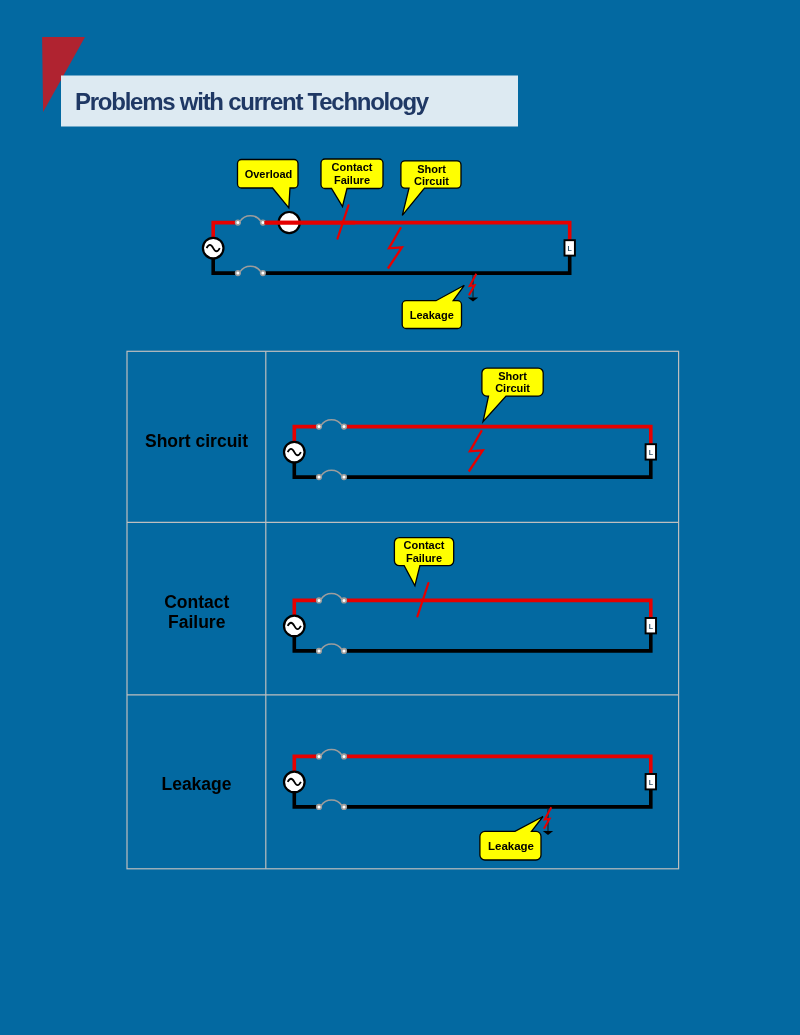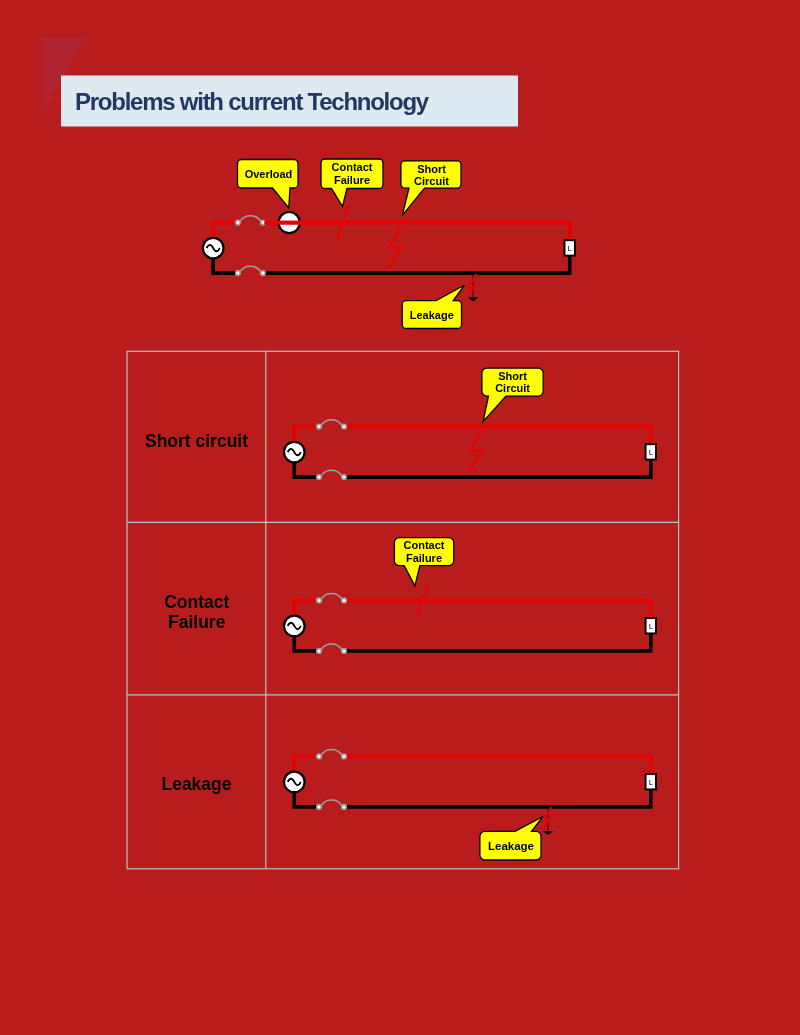--- a/index.html
+++ b/index.html
@@ -1,16 +1,16 @@
 <!DOCTYPE html>
 <html><head>
 <meta charset="utf-8">
 <style>
   html,body{margin:0;padding:0;background:#ffffff;}
-  #page{position:relative;width:800px;height:1035px;background:#b91c1c;overflow:hidden;text-align:center;}
+  #page{position:relative;width:800px;height:1035px;background:#0369a1;overflow:hidden;text-align:center;}
   svg{display:block;}
   text{font-family:"Liberation Sans", sans-serif;}
 </style>
 </head>
 <body>
 <div id="page">
 <svg width="800" height="1035" viewBox="0 0 800 1035" xmlns="http://www.w3.org/2000/svg">
 
   <polygon points="42.1,37.1 85,37.1 43.1,111.9" fill="#b02330"></polygon>
   <rect x="61" y="75.5" width="457" height="51" fill="#ddeaf2"></rect>

